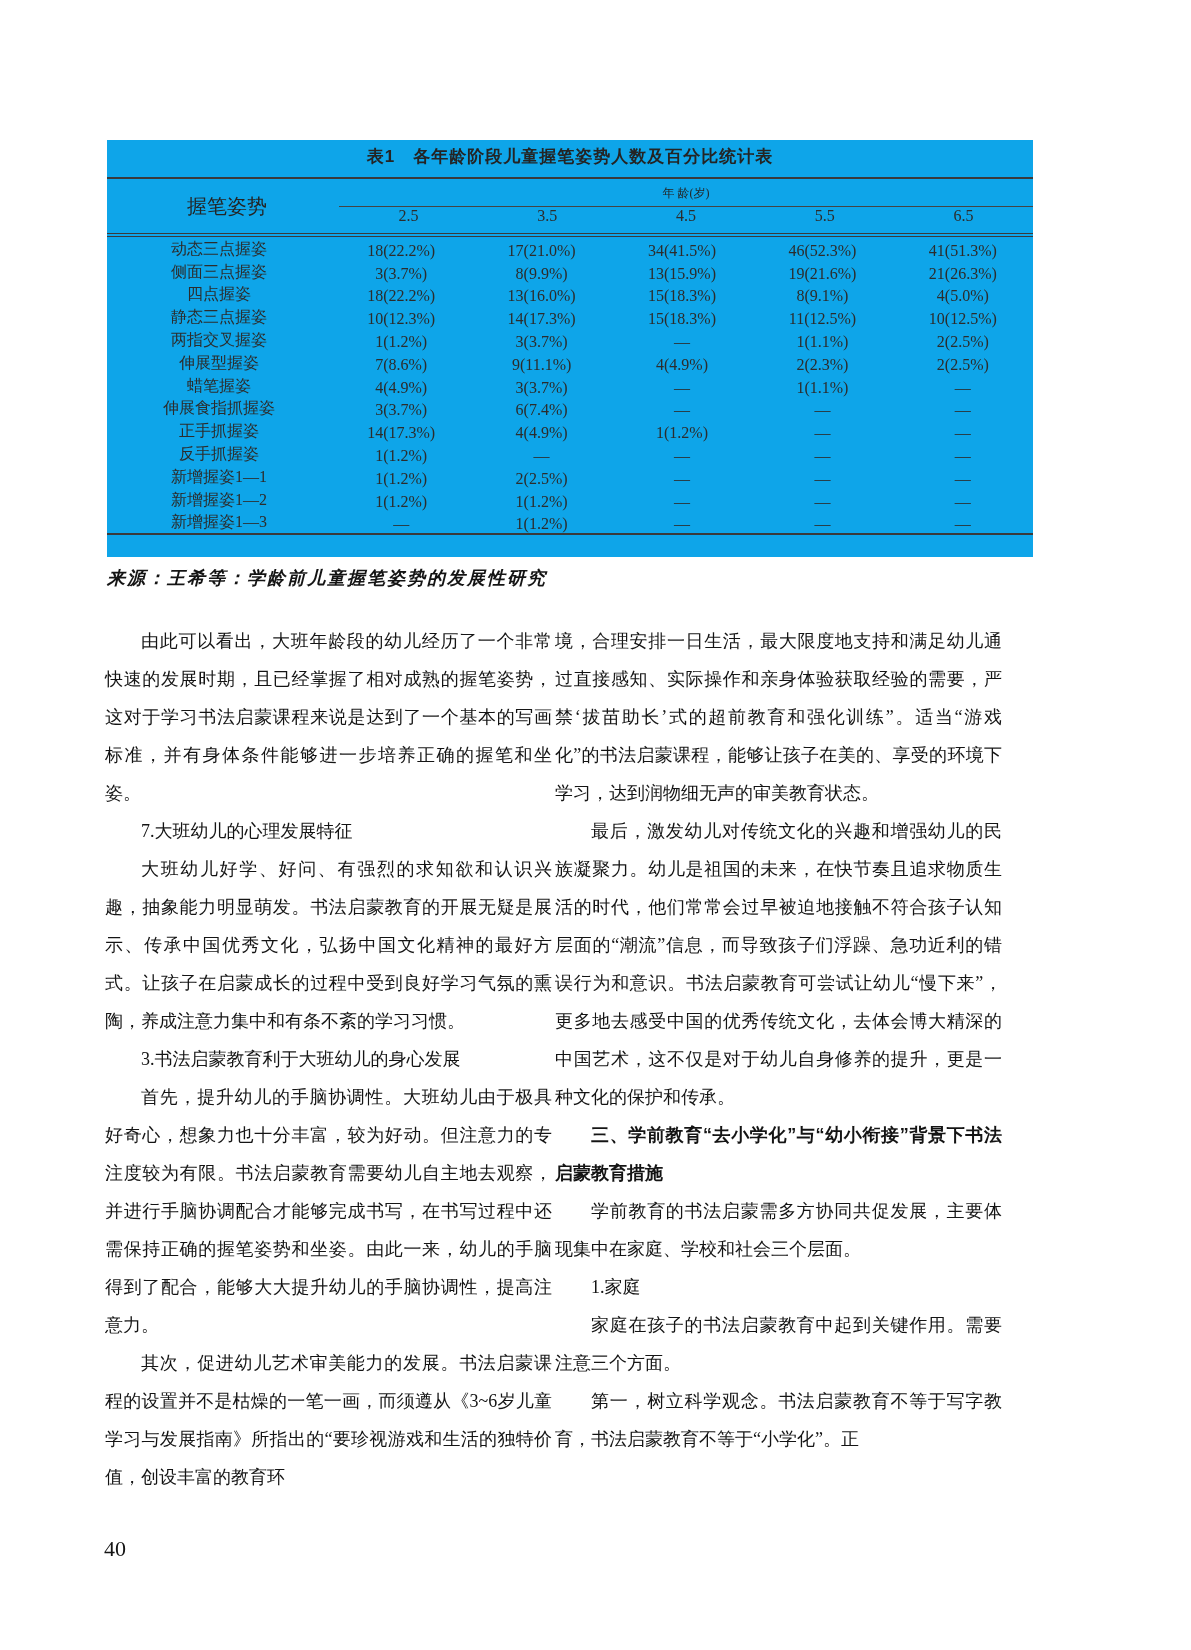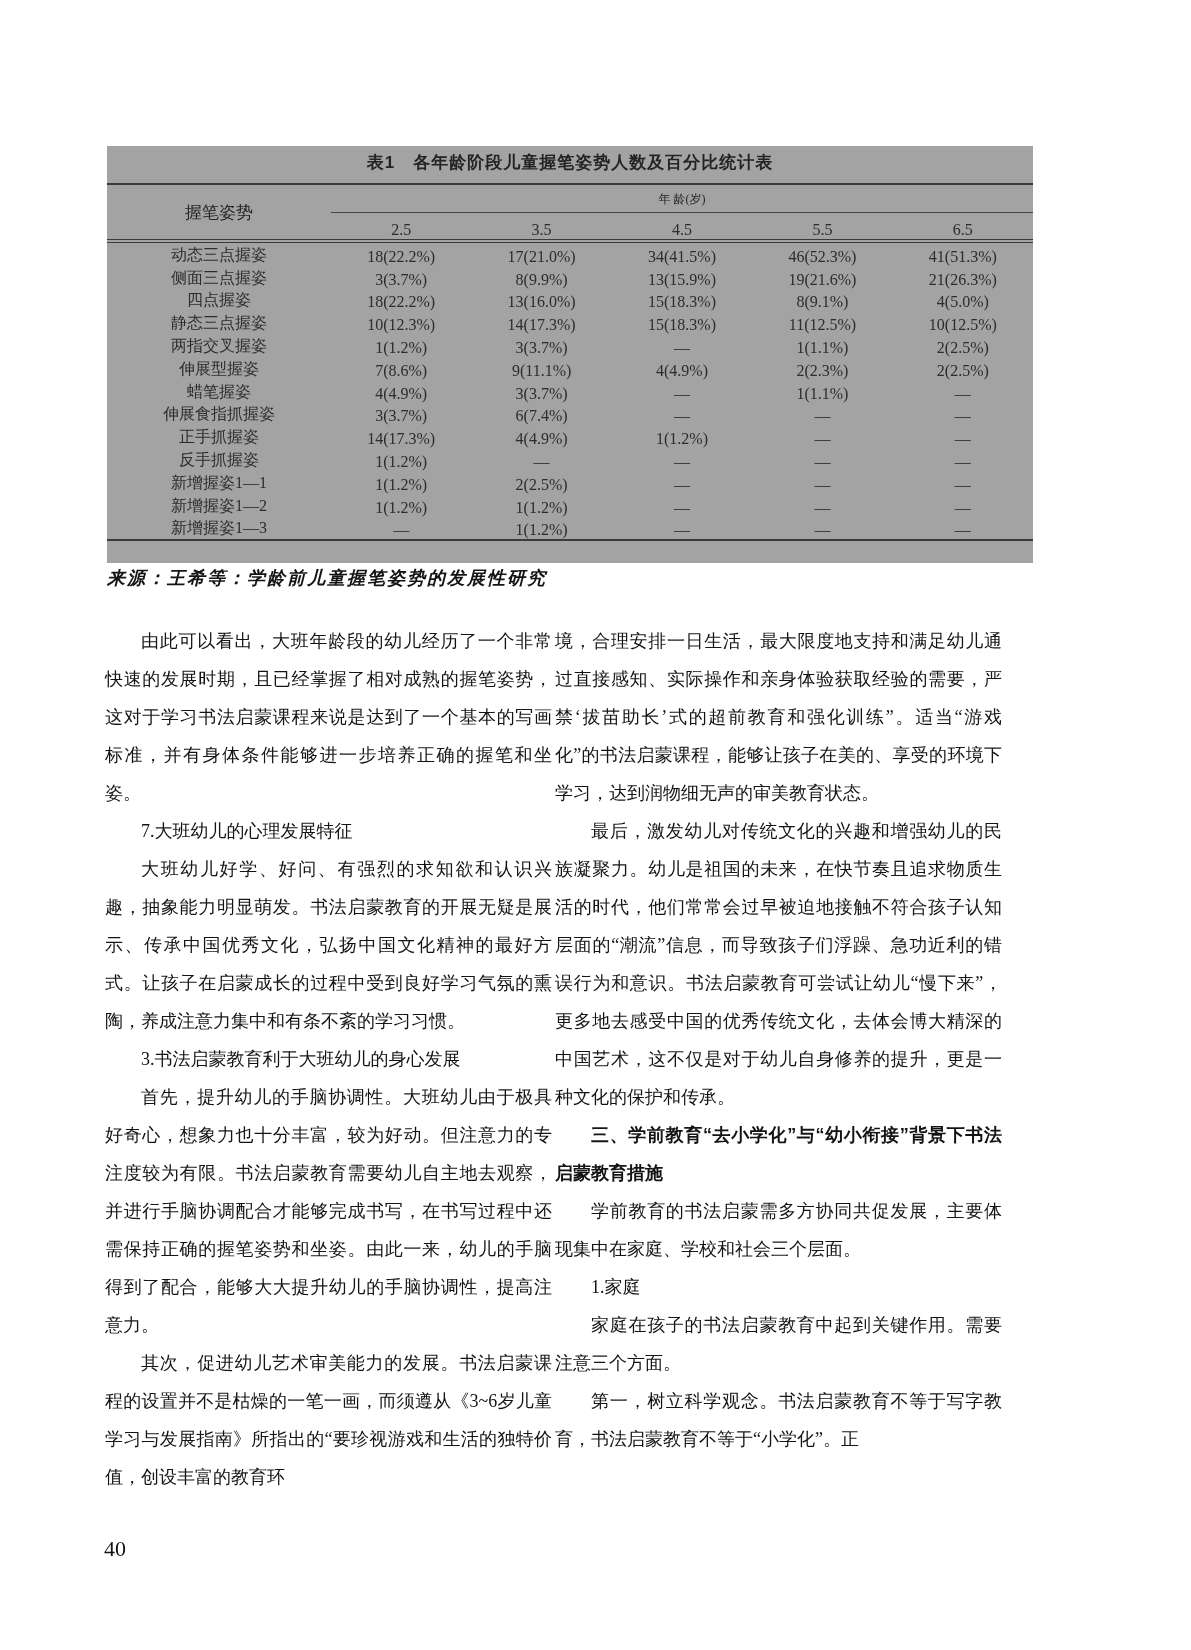--- a/index.html
+++ b/index.html
@@ -5,39 +5,40 @@
   * { margin:0; padding:0; box-sizing:border-box; }
   html,body { width:1191px; height:1650px; background:#ffffff; }
   body {
     position:relative;
     font-family:"Liberation Serif","DejaVu Serif",serif;
     color:#141414;
   }
 
   
   .figure {
-    position:absolute; left:107px; top:146px; width:926px;
-    background:#a3a3a3;
+    position:absolute; left:107px; top:140px; width:926px;
+    background:#0ea5e9;
     color:#242424;
   }
   .fig-title {
     padding-top:5px; height:31px; margin-bottom:6px;
     text-align:center; font-size:17px; font-weight:bold;
     font-family:"Liberation Sans","DejaVu Sans",sans-serif;
     letter-spacing:1px;
   }
   .rule-top { border-top:2px solid #3a3a3a; }
   .thead { display:flex; }
   .h-left {
     flex:0 0 224px; display:flex; align-items:center; justify-content:center;
-    font-size:17px;
+    font-size:20px;
+    margin-left:8px;
   }
   .h-right { flex:1; }
   .age-title { height:28px; line-height:28px; text-align:center; font-size:12px; border-bottom:1px solid #444; }
-  .age-vals { display:flex; height:26px; align-items:flex-end; }
+  .age-vals { display:flex; height:26px; align-items:flex-start; }
   .age-vals .tcell { font-size:16px; }
   .rule-double { height:4px; border-top:1px solid #3a3a3a; border-bottom:1px solid #3a3a3a; }
   .trows { padding:0; }
   .trow { display:flex; height:22.8px; align-items:flex-end; }
   .tcell { flex:1; text-align:center; font-size:16px; color:#2c2c2c; }
   .tcell.tlabel { flex:0 0 224px; }
   .rule-bottom { border-top:2px solid #3a3a3a; height:24px; }
 
   
   .source-line {

